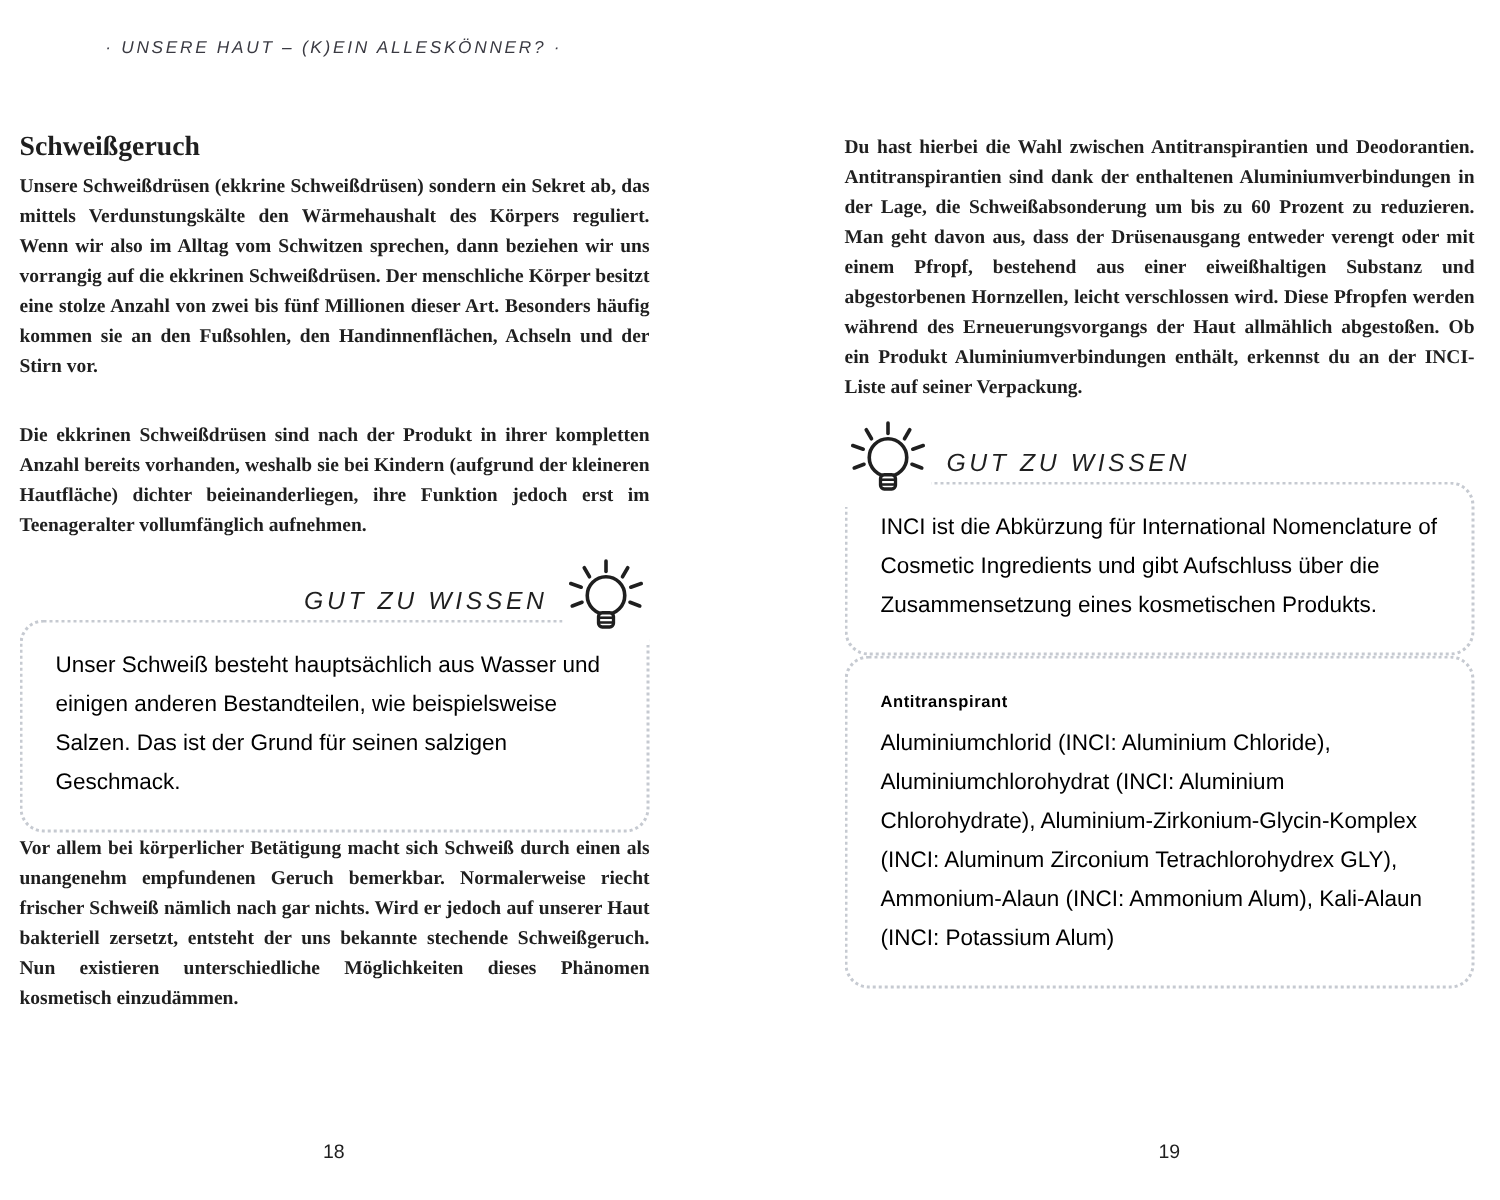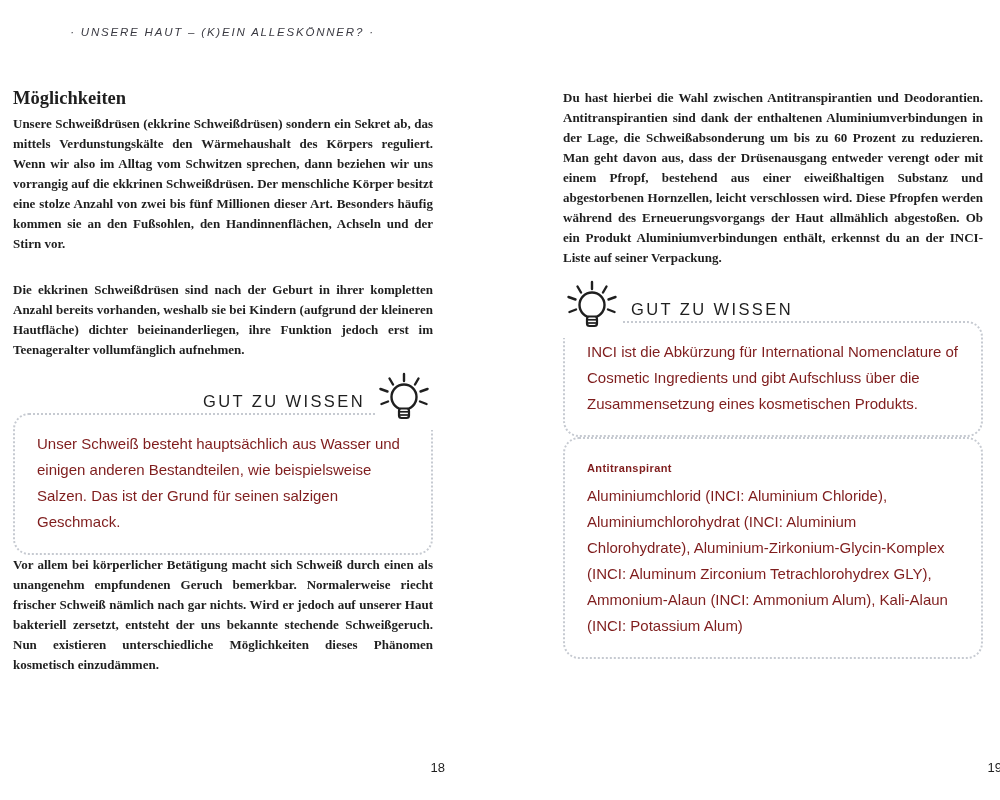--- a/index.html
+++ b/index.html
@@ -75,59 +75,59 @@
     padding: 0 3px;
   }
 
   .dotted-box {
     border: 2px dotted #c6cad1;
     border-radius: 16px;
     padding: 16px 22px 18px 22px;
     font-family: "Liberation Sans", sans-serif;
     font-size: 15px;
     line-height: 26px;
-    color: #7f1d1d;
+    color: #000000;
   }
   .dotted-box .box-title {
     font-weight: bold;
     font-size: 11px;
     margin: 0 0 2px 0;
     letter-spacing: 0.4px;
   }
   .dotted-box p { margin: 0; }
 
-  .mt-tips  { margin-top: 12px; }
+  .mt-tips  { margin-top: 12px; font-style: italic; }
   .mt-para3 { margin-top: 38px; }
   .mt-inci  { margin-top: 26px; }
 
   .page-number {
     position: absolute;
     top: 760px;
     width: 445px;
-    text-align: right;
+    text-align: center;
     font-family: "Liberation Sans", sans-serif;
     font-size: 13px;
     color: #1f1f1f;
   }
   .page-number.left  { left: 0; }
   .page-number.right { left: 557px; }
 
   svg { display: block; }
 </style>
 </head>
 <body>
 
 <div class="spread">
 
   <div class="running-header left">·  UNSERE HAUT – (K)EIN ALLESKÖNNER?  ·</div>
 
   <div class="col left">
-    <h3 class="section-title">Möglichkeiten</h3>
+    <h3 class="section-title">Schweißgeruch</h3>
     <p class="body-text">Unsere Schweißdrüsen (ekkrine Schweißdrüsen) sondern ein Sekret ab, das mittels Verdunstungskälte den Wärmehaushalt des Körpers reguliert. Wenn wir also im Alltag vom Schwitzen sprechen, dann beziehen wir uns vorrangig auf die ekkrinen Schweißdrüsen. Der menschliche Körper besitzt eine stolze Anzahl von zwei bis fünf Millionen dieser Art. Besonders häufig kommen sie an den Fußsohlen, den Handinnenflächen, Achseln und der Stirn vor.</p>
-    <p class="body-text">Die ekkrinen Schweißdrüsen sind nach der Geburt in ihrer kompletten Anzahl bereits vorhanden, weshalb sie bei Kindern (aufgrund der kleineren Hautfläche) dichter beieinanderliegen, ihre Funktion jedoch erst im Teenageralter vollumfänglich aufnehmen.</p>
+    <p class="body-text">Die ekkrinen Schweißdrüsen sind nach der Produkt in ihrer kompletten Anzahl bereits vorhanden, weshalb sie bei Kindern (aufgrund der kleineren Hautfläche) dichter beieinanderliegen, ihre Funktion jedoch erst im Teenageralter vollumfänglich aufnehmen.</p>
 
     <div class="tip-row align-right mt-tips">
       <span class="tip-label">GUT ZU WISSEN</span>
       <span class="icon-plate">
         <svg width="52" height="58" viewBox="0 0 52 58">
           <g stroke="#1f1f1f" stroke-width="2.4" stroke-linecap="round">
             <line x1="26" y1="2" x2="26" y2="9"></line>
             <line x1="11.5" y1="6.5" x2="15" y2="12.5"></line>
             <line x1="40.5" y1="6.5" x2="37" y2="12.5"></line>
             <line x1="2.5" y1="17" x2="9.5" y2="19.5"></line>

